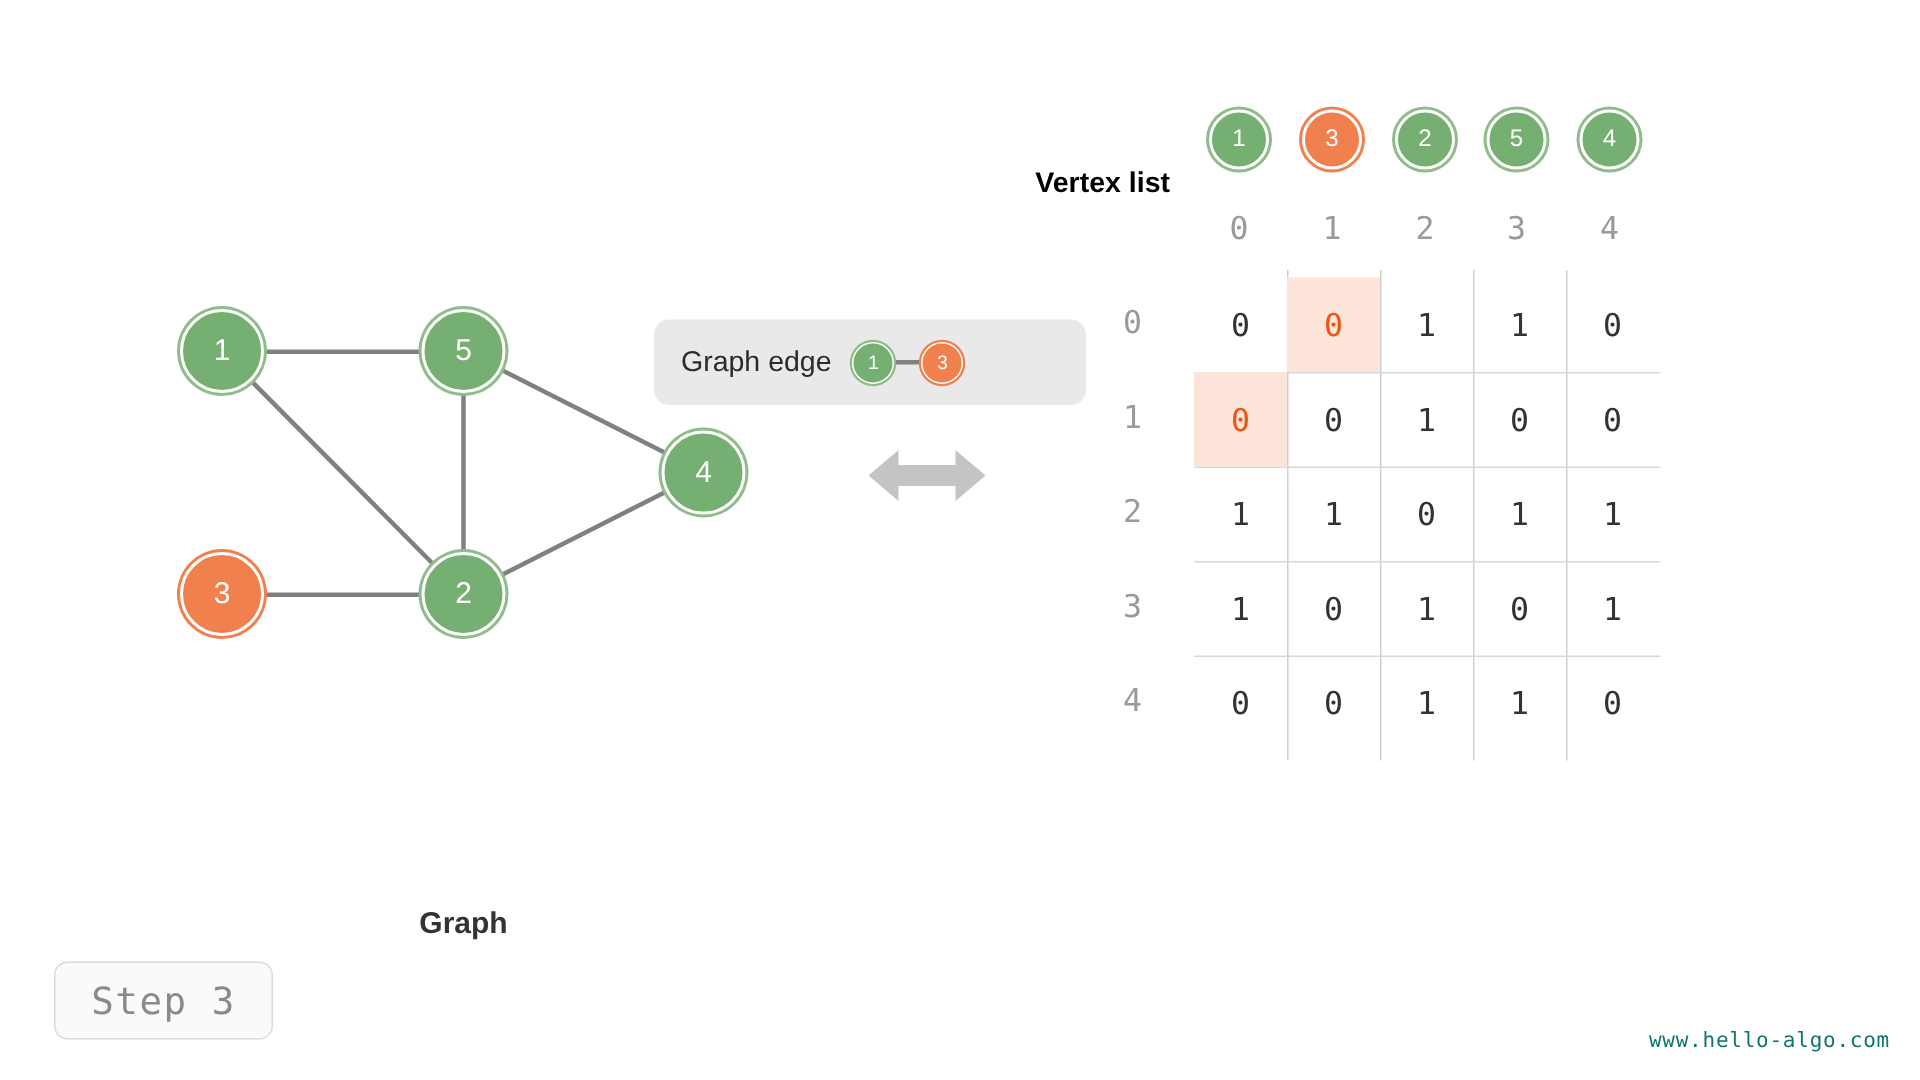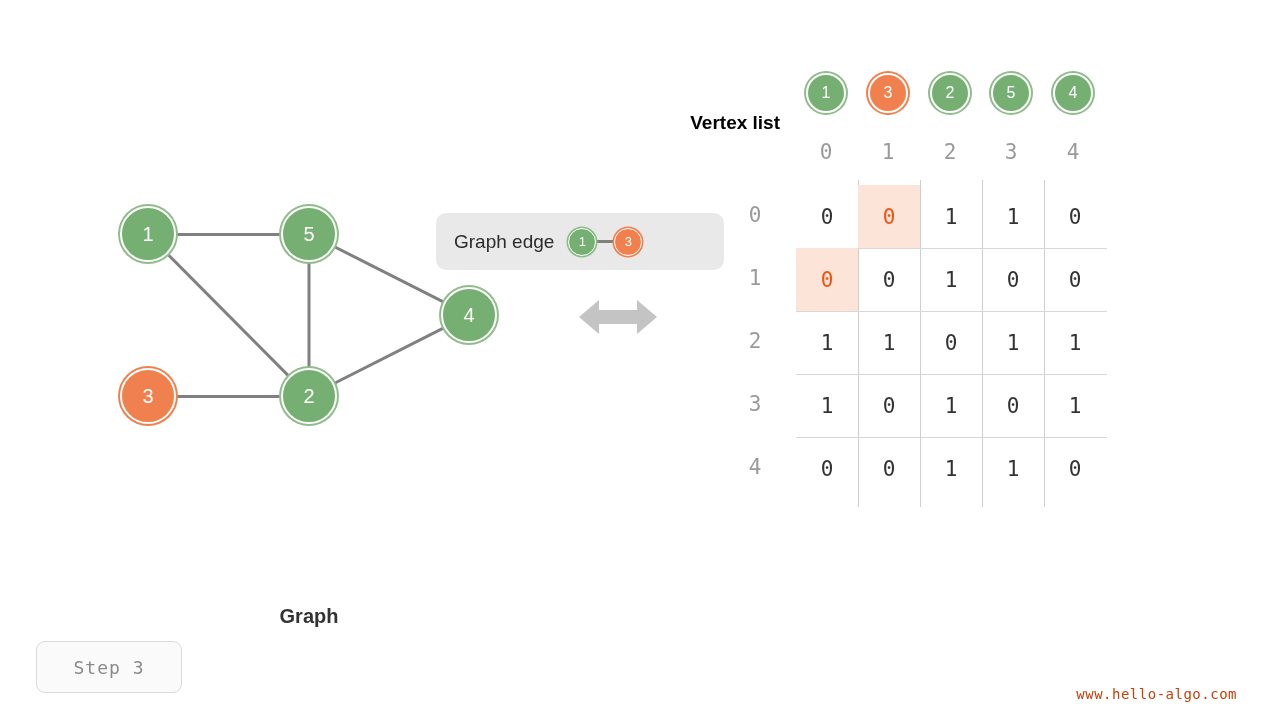--- a/index.html
+++ b/index.html
@@ -156,33 +156,33 @@
   
   #step-badge {
     position: absolute;
     left: 36px; top: 641px;
     width: 146px; height: 52px;
     border: 1px solid #DADADA;
     border-radius: 9px;
     background: #FAFAFA;
     display: flex; align-items: center; justify-content: center;
     font-family: "DejaVu Sans Mono", monospace;
-    font-size: 18px;
+    font-size: 25px;
     color: #8a8a8a;
     letter-spacing: 1px;
     box-sizing: border-box;
   }
 
   
   #watermark {
     position: absolute;
-    right: 43px; bottom: 18px;
+    right: 20px; bottom: 18px;
     font-family: "DejaVu Sans Mono", monospace;
     font-size: 14px;
-    color: #c2410c;
+    color: #0f766e;
     letter-spacing: 0.5px;
   }
 </style>
 </head>
 <body>
 
 <div id="stage">
 
   <div id="graph-panel" class="abs" style="left:0;top:0;width:560px;height:560px;">
     <div id="edge-layer">

